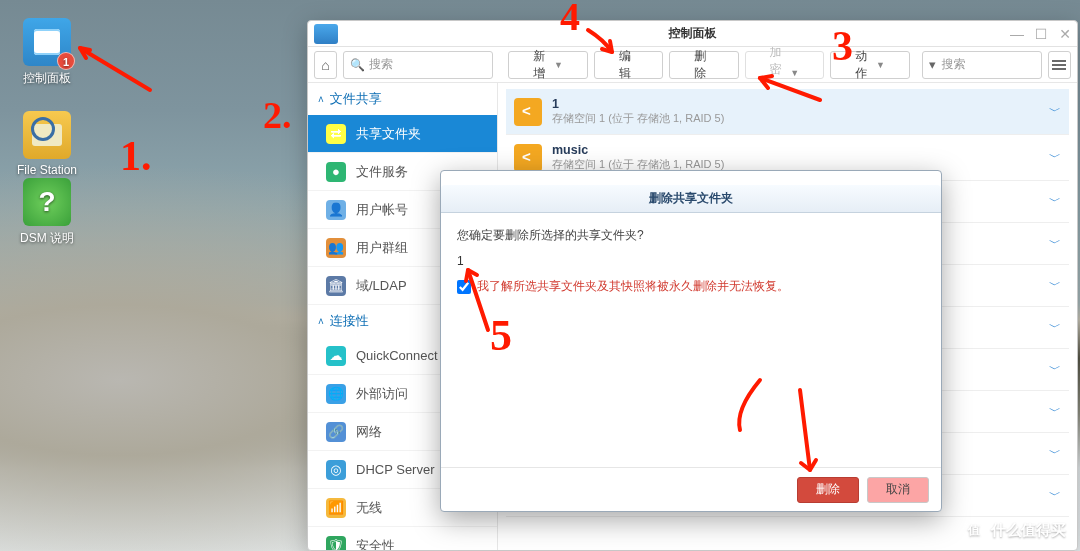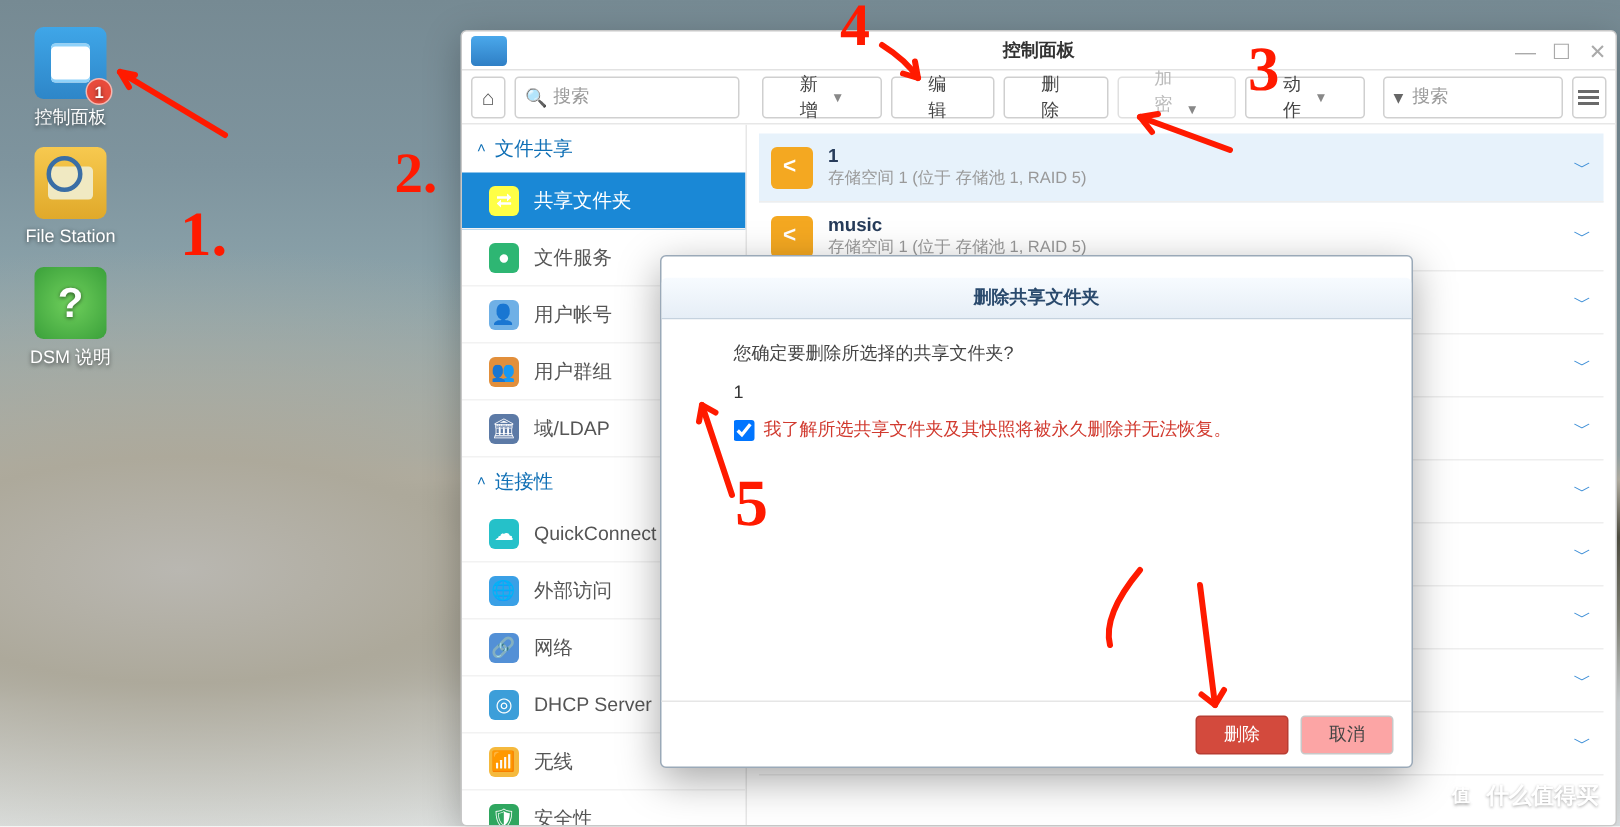--- a/index.html
+++ b/index.html
@@ -73,21 +73,21 @@
 .row.ghost { height:42px; }
 .row.ghost .ficon, .row.ghost .txts { visibility:hidden; }
 
 
 .modal {
   position:absolute; left:440px; top:170px; width:502px; height:342px;
   background:#fff; border:1px solid #9aa9b8; border-radius:4px; box-shadow:0 8px 28px rgba(0,0,0,.35);
   display:flex; flex-direction:column;
 }
 .modal-title { height:28px; background:linear-gradient(#f7fbff,#e6eef6); border-bottom:1px solid #c5d2de; display:flex; align-items:center; justify-content:center; font-size:12px; font-weight:bold; color:#2a4a6d; border-radius:4px 4px 0 0;margin-top:14px; }
-.modal-body { flex:1; padding:14px 16px; font-size:12px; color:#444;margin-left:32px; }
+.modal-body { flex:1; padding:14px 16px; font-size:12px; color:#444; }
 .modal-body .q { margin-bottom:10px; }
 .modal-body .item { margin-bottom:10px; color:#333; }
 .ack { display:flex; align-items:center; gap:6px; }
 .ack input { width:14px; height:14px; }
 .ack label { color:#d13a2f; cursor:pointer; }
 .modal-footer { height:44px; border-top:1px solid #e6e6e6; display:flex; align-items:center; justify-content:flex-end; gap:8px; padding:0 12px; }
 .btn { height:26px; padding:0 18px; border:1px solid #c8c8c8; border-radius:3px; background:#fca5a5; font-size:12px; color:#444; cursor:pointer; }
 .btn.danger { background:#d34a3d; border-color:#b83d32; color:#fff; }
 
 
@@ -102,21 +102,21 @@
 </head>
 <body>
 <div class="desktop">
 
   <div class="desk-icon" style="left:12px; top:18px">
     <div class="ic ic-panel">
       <span class="badge">1</span>
     </div>
     <div>控制面板</div>
   </div>
-  <div class="desk-icon" style="left:12px; top:98px">
+  <div class="desk-icon" style="left:12px; top:111px">
     <div class="ic ic-fs"></div>
     <div>File Station</div>
   </div>
   <div class="desk-icon" style="left:12px; top:178px">
     <div class="ic ic-help">?</div>
     <div>DSM 说明</div>
   </div>
 
   <div class="win">
     <div class="win-titlebar">

